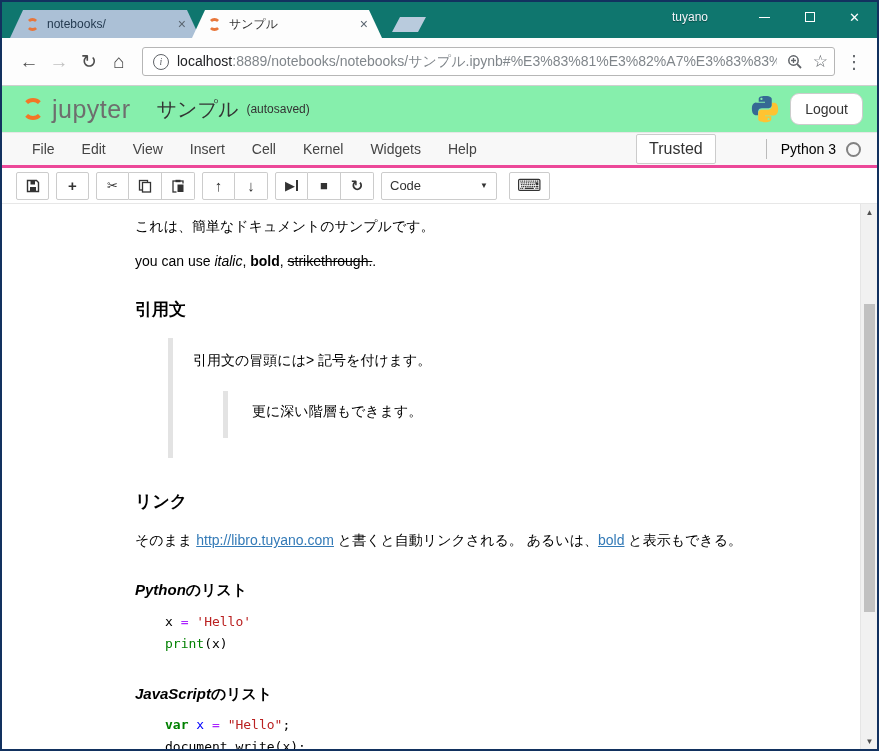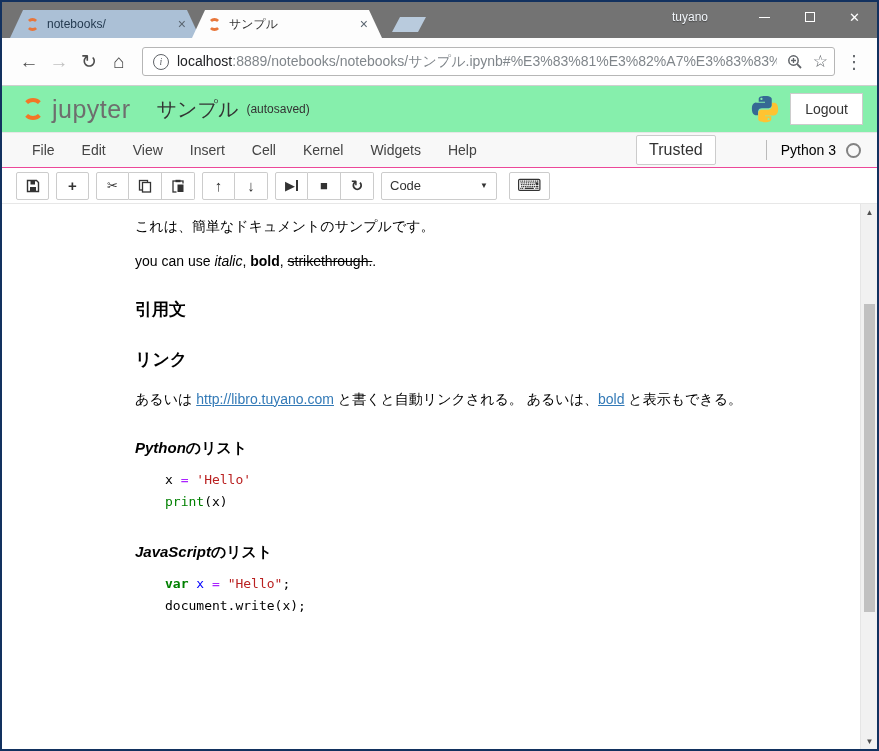--- a/index.html
+++ b/index.html
@@ -1,20 +1,20 @@
 <!DOCTYPE html>
 <html><head>
 <meta charset="utf-8">
 <style>
   * { margin:0; padding:0; box-sizing:border-box; }
   html,body { width:879px; height:751px; background:#fff; font-family:"Liberation Sans","DejaVu Sans",sans-serif; }
   .window { width:879px; height:751px; border:2px solid #12315f; display:flex; flex-direction:column; background:#fff; overflow:hidden; }
 
   
-  .titlebar { height:36px; background:#737373; position:relative; flex:none; display:flex; align-items:flex-end; }
+  .titlebar { height:36px; background:#0f766e; position:relative; flex:none; display:flex; align-items:flex-end; }
   .tabstrip { display:flex; align-items:flex-end; margin-left:8px; height:28px; }
   .tab { height:28px; display:flex; align-items:center; padding:0 10px 0 16px; font-size:12px; position:relative; clip-path:polygon(0 100%, 13px 0, calc(100% - 13px) 0, 100% 100%); min-width:190px; }
   .tab.inactive { background:#abc0d6; color:#243a50; margin-right:-8px; }
   .tab.active { background:#fdfdfd; color:#333; z-index:2; }
   .tab .tab-title { flex:1; margin-left:8px; white-space:nowrap; overflow:hidden; }
   .tab .tab-close { font-size:14px; color:#5a6570; padding:0 4px; cursor:default; }
   .favicon { width:13px; height:13px; border:3px solid #e8763a; border-left-color:transparent; border-right-color:transparent; border-radius:50%; flex:none; }
   .newtab { width:26px; height:15px; background:#b9cbdd; transform:skewX(-28deg); margin:0 0 6px 14px; }
   .win-caption { position:absolute; top:0; right:0; height:30px; display:flex; align-items:center; color:#fff; }
   .win-user { font-size:12px; color:#f2f6fb; text-shadow:0 1px 1px rgba(0,0,0,.4); margin-right:34px; }
@@ -36,24 +36,24 @@
   .menu-dots { font-size:18px; color:#5f6368; width:26px; text-align:center; }
 
   
   .jp-header { height:46px; background:#86efac; display:flex; align-items:center; padding:0 14px 0 20px; flex:none; }
   .jp-logo { display:flex; align-items:center; }
   .jp-logo-arcs { width:22px; height:22px; border:4px solid #f37626; border-left-color:transparent; border-right-color:transparent; border-radius:50%; }
   .jp-logo-text { font-size:25px; color:#6e6e6e; margin-left:8px; letter-spacing:0.5px; }
   .nb-title { font-size:20px; color:#333; margin-left:26px; }
   .autosaved { font-size:12px; color:#333; margin-left:8px; }
   .hdr-right { margin-left:auto; display:flex; align-items:center; }
-  .logout-btn { border:1px solid #ccc; border-radius:0; background:#fff; font-size:14px; color:#333; padding:7px 14px; margin-left:10px; }
-
-  
-  .menubar { height:36px; background:#f8f8f8; border-top:1px solid #e7e7e7; border-bottom:1px solid #ec4899; display:flex; align-items:center; padding:0 16px 0 30px; flex:none; }
+  .logout-btn { border:1px solid #ccc; border-radius:9px; background:#fff; font-size:14px; color:#333; padding:7px 14px; margin-left:10px; }
+
+  
+  .menubar { height:36px; background:#f8f8f8; border-top:1px solid #e7e7e7; border-bottom:3px solid #ec4899; display:flex; align-items:center; padding:0 16px 0 30px; flex:none; }
   .menu-item { font-size:14px; color:#444; margin-right:27px; }
   .menubar-right { margin-left:auto; display:flex; align-items:center; }
   .trusted-btn { border:1px solid #ccc; border-radius:2px; background:#fff; font-size:16px; color:#333; padding:5px 12px; }
   .kernel-sep { width:1px; height:20px; background:#bbb; margin:0 14px 0 50px; }
   .kernel-name { font-size:14px; color:#000000; }
   .kernel-ind { width:15px; height:15px; border:2px solid #828282; border-radius:50%; margin-left:10px; }
 
   
   .toolbar { height:36px; background:#fff; border-bottom:1px solid #e7e7e7; display:flex; align-items:center; padding:0 0 0 14px; flex:none; }
   .btn-group { display:flex; margin-right:7px; }
@@ -247,23 +247,29 @@
         </span>
       </div>
   </div>
 
   <div class="content">
     <div class="nb-area">
       <p>これは、簡単なドキュメントのサンプルです。</p>
       <p class="para2"><span>you can use </span><i>italic</i><span>, </span><b>bold</b><span>, </span><span class="strike">strikethrough.</span><span>.</span></p>
 
       <h3 class="nb-h">引用文</h3>
+      <blockquote class="outer">
+        <p>引用文の冒頭には&gt; 記号を付けます。</p>
+        <blockquote class="inner">
+          <p>更に深い階層もできます。</p>
+        </blockquote>
+      </blockquote>
 
       <h3 class="nb-h">リンク</h3>
-      <p><span>あるいは </span><a class="nb-link" href="#">http://libro.tuyano.com</a><span> と書くと自動リンクされる。 あるいは、</span><a class="nb-link" href="#">bold</a><span> と表示もできる。</span></p>
+      <p><span>そのまま </span><a class="nb-link" href="#">http://libro.tuyano.com</a><span> と書くと自動リンクされる。 あるいは、</span><a class="nb-link" href="#">bold</a><span> と表示もできる。</span></p>
 
       <h4 class="nb-h4"><span class="latin">Python</span><span>のリスト</span></h4>
       <pre class="code"><span>x </span><span class="cm-op">=</span><span> </span><span class="cm-str">'Hello'</span>
 <span class="cm-builtin">print</span><span>(x)</span></pre>
 
       <h4 class="nb-h4"><span class="latin">JavaScript</span><span>のリスト</span></h4>
       <pre class="code"><span class="cm-kw">var</span><span> </span><span class="cm-def">x</span><span> </span><span class="cm-op">=</span><span> </span><span class="cm-str">"Hello"</span><span>;</span>
 <span>document.write(x);</span></pre>
     </div>
 

